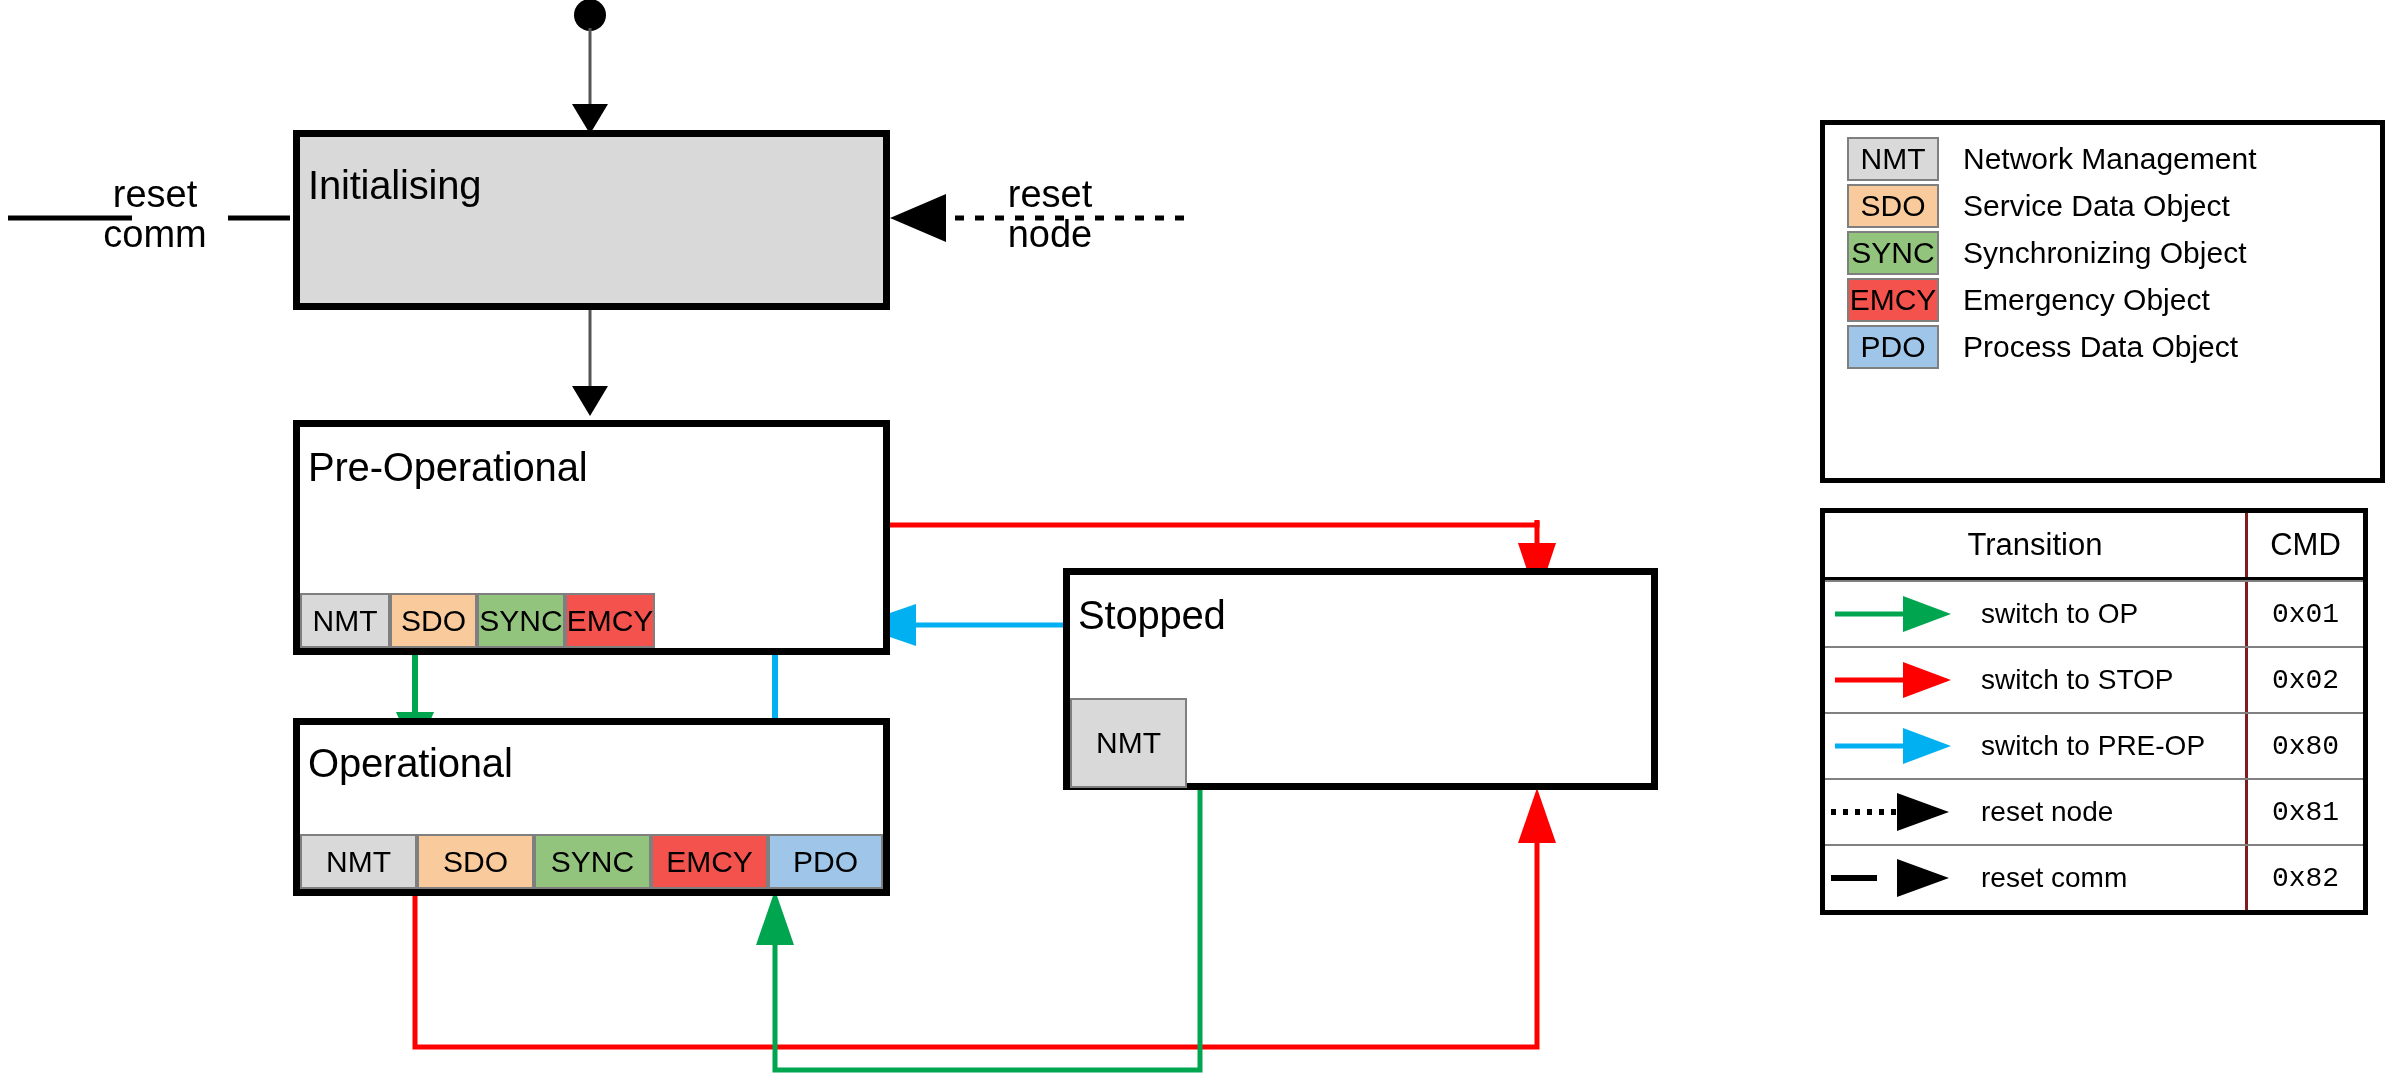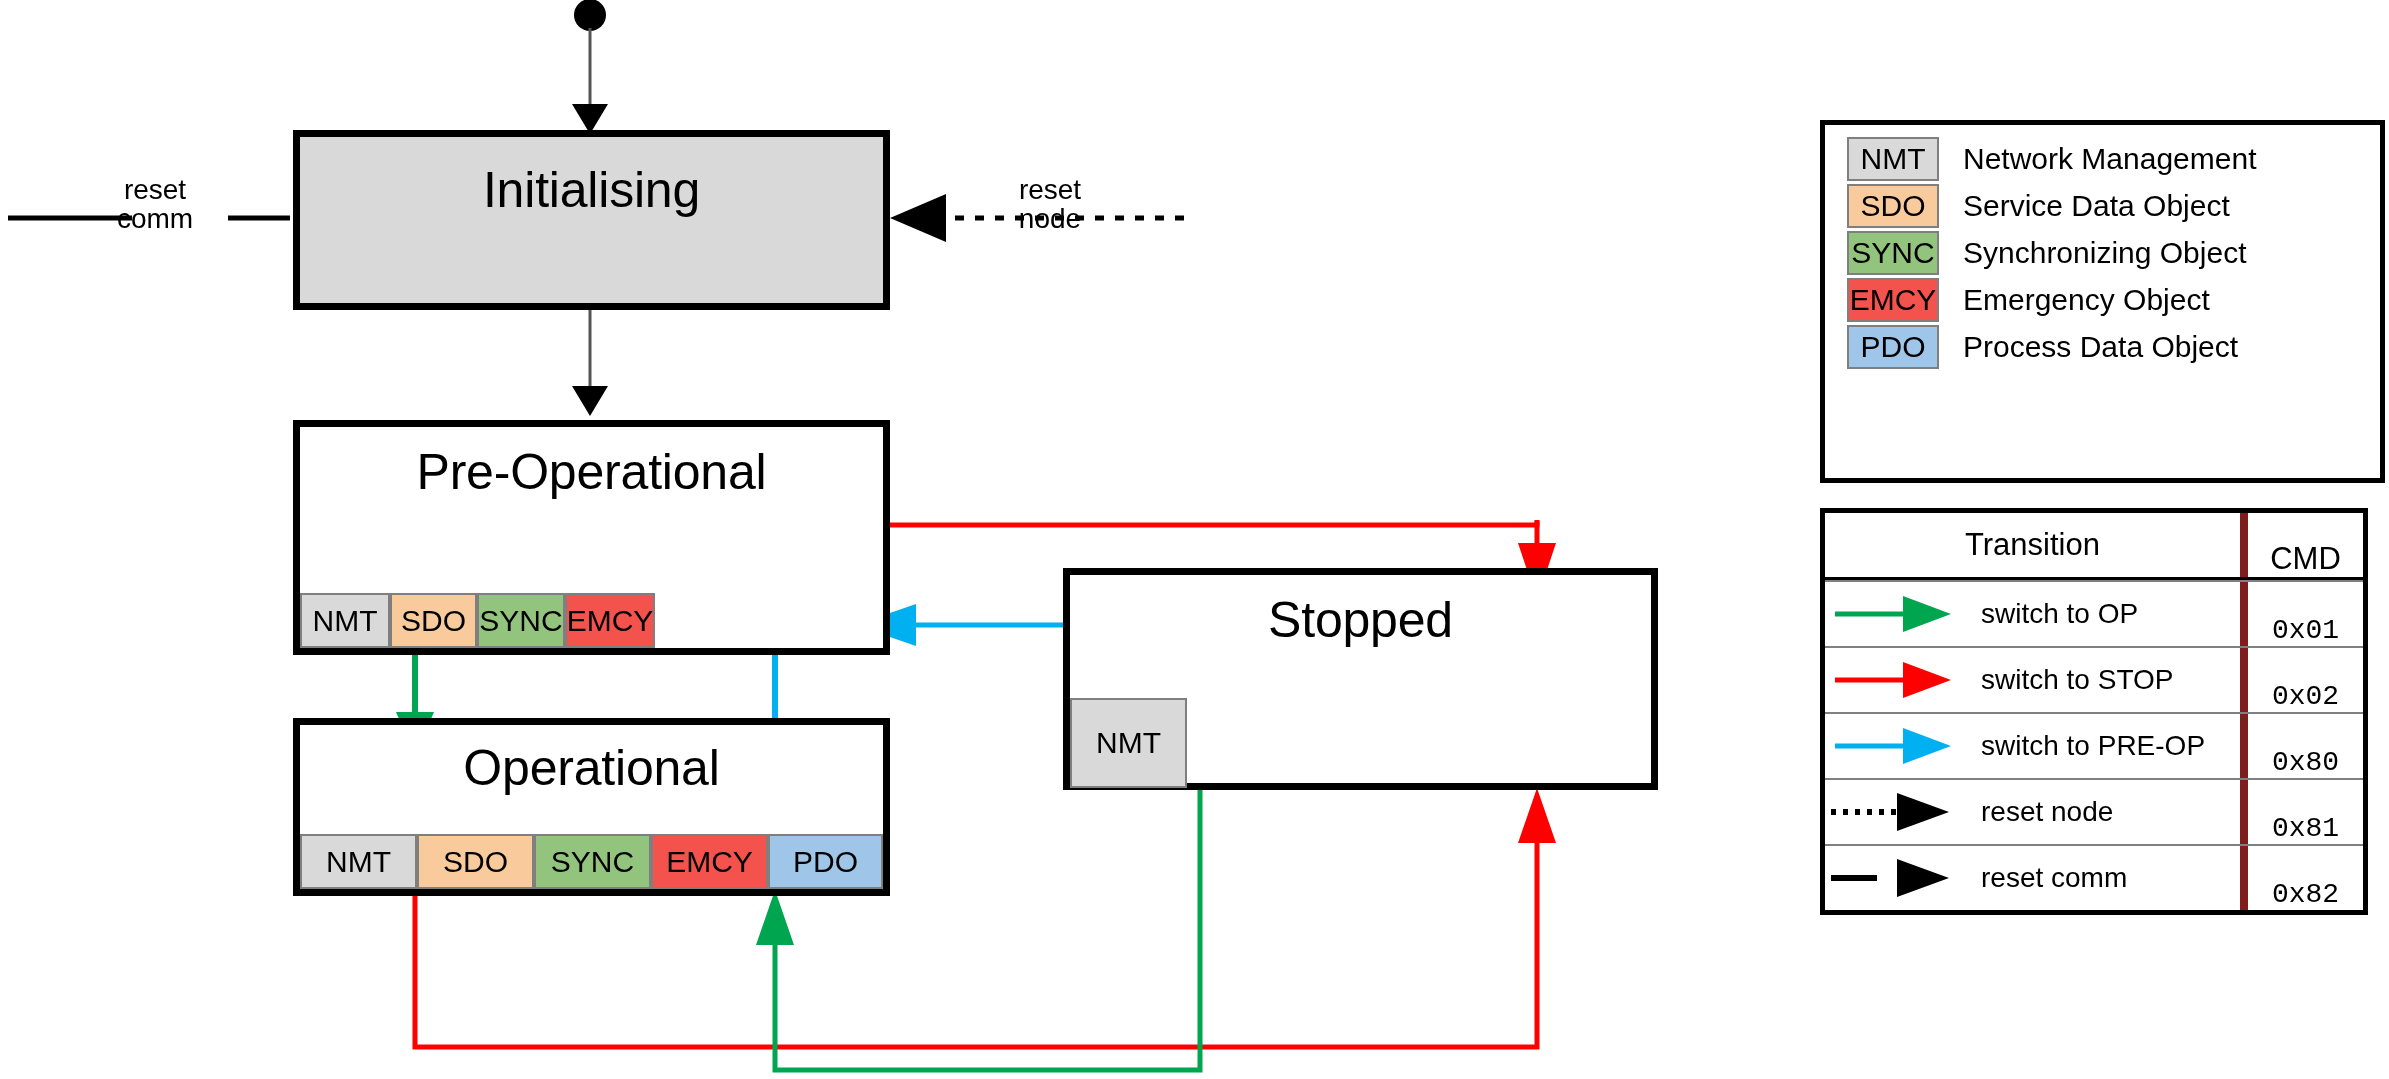--- a/index.html
+++ b/index.html
@@ -28,24 +28,23 @@
     position: absolute;
     box-sizing: border-box;
     border: 7px solid #000000;
     background: #ffffff;
     z-index: 6;
   }
   .state-box.filled { background: #d9d9d9; }
 
   .state-title {
     position: absolute;
-    left: 0;
+    left: 8px;
     width: 100%;
-    text-align: center;
-    font-size: 50px;
+    font-size: 40px;
     line-height: 1;
     letter-spacing: -0.2px;
     white-space: nowrap;
   }
 
   
   .tag-strip {
     position: absolute;
     display: flex;
     z-index: 8;
@@ -116,23 +115,23 @@
     border-bottom: 3px solid #000000;
   }
   .tcell-trans {
     flex: 1 1 auto;
     display: flex;
     align-items: center;
     position: relative;
   }
   .tcell-cmd {
     flex: 0 0 115px;
-    border-left: 8px solid #7f1d1d;
-    display: flex;
-    align-items: flex-end;
+    border-left: 3px solid #7f1d1d;
+    display: flex;
+    align-items: center;
     justify-content: center;
     font-family: "Liberation Mono", monospace;
     font-size: 28px;
     color: #000000;
   }
   .thead-label {
     width: 100%;
     text-align: center;
     font-size: 31px;
   }
@@ -159,21 +158,21 @@
     width: 2389px;
     height: 1079px;
     z-index: 4;
     pointer-events: none;
   }
 
   
   .reset-label {
     position: absolute;
     text-align: center;
-    font-size: 28px;
+    font-size: 38px;
     line-height: 1.05;
     z-index: 10;
     white-space: nowrap;
   }
   .reset-label .ln { display: block; }
 </style>
 </head>
 <body>
 
 <div id="stage">

